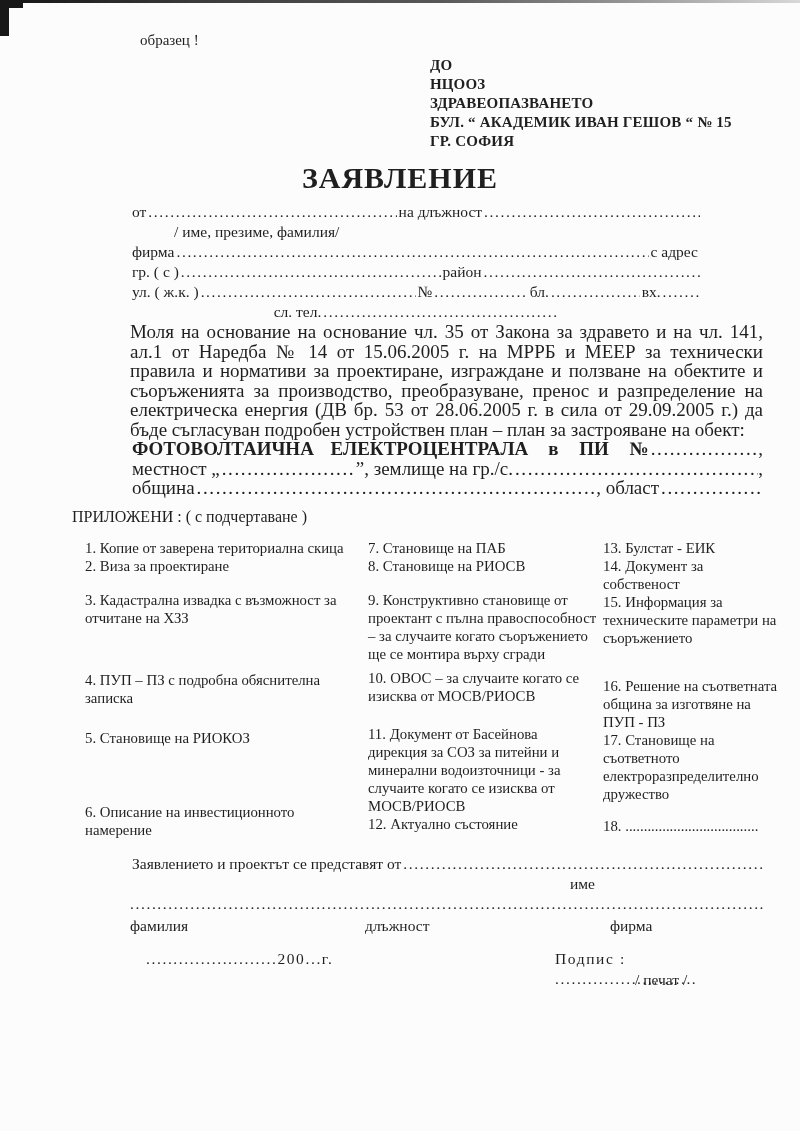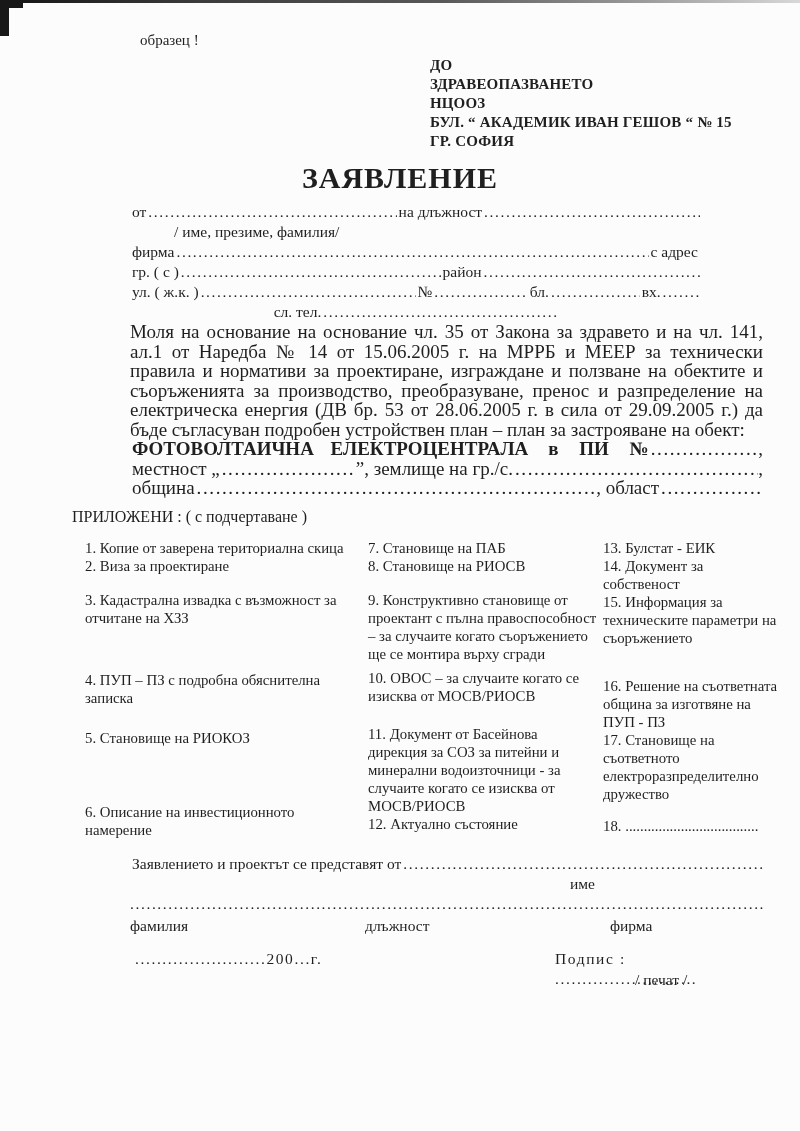--- a/index.html
+++ b/index.html
@@ -43,36 +43,36 @@
   .c2-9{margin-top:16px;} .c2-10{margin-top:6px;} .c2-11{margin-top:20px;}
   .c3-16{margin-top:30px;} .c3-18{margin-top:14px;}
 
   .footer{margin:15px 0 0 130px;width:633px;font-size:15.5px;line-height:20px;}
   .name-cap{margin-left:440px;}
   .caps-row{position:relative;height:21px;margin-top:2px;}
   .caps-row span{position:absolute;top:0;}
   .cap-family{left:0;} .cap-position{left:235px;} .cap-company{left:480px;}
   .sign-row{position:relative;height:21px;margin-top:12px;}
   .sign-row span{position:absolute;top:0;}
-  .date-str{left:5px;} .sign-str{left:425px;}
+  .date-str{left:16px;} .sign-str{left:425px;}
   .stamp{margin-left:505px;}
 </style>
 </head>
 <body>
 
 <div class="artifact-top"></div>
 <div class="artifact-corner"></div>
 <div class="artifact-corner2"></div>
 
 <div class="specimen">образец !</div>
 
 <div class="recipient">
   <div>ДО</div>
+  <div>НЦООЗ</div>
   <div>ЗДРАВЕОПАЗВАНЕТО</div>
-  <div>НЦООЗ</div>
   <div>БУЛ. “ АКАДЕМИК ИВАН ГЕШОВ “ № 15</div>
   <div>ГР. СОФИЯ</div>
 </div>
 
 <div class="title">ЗАЯВЛЕНИЕ</div>
 
 <div class="upper">
   <div class="line">
     <span class="lbl">от</span>
     <span class="leader f115"><span class="dots-text">........................................................................................................................................................................................................................................</span></span>

